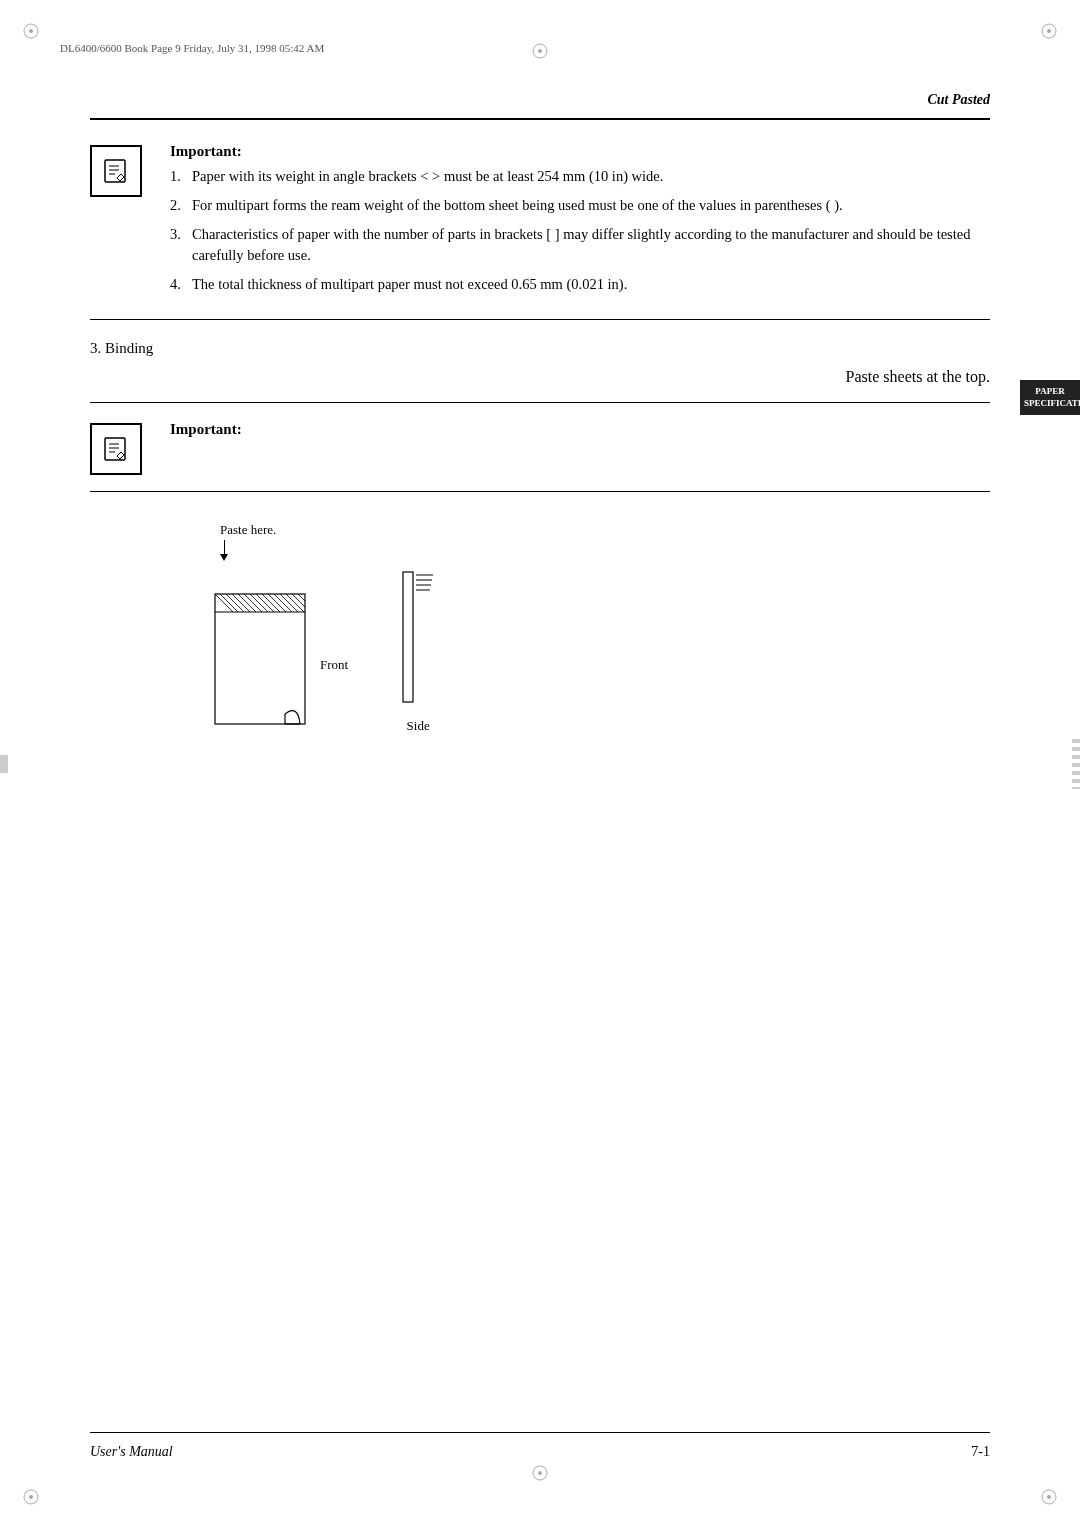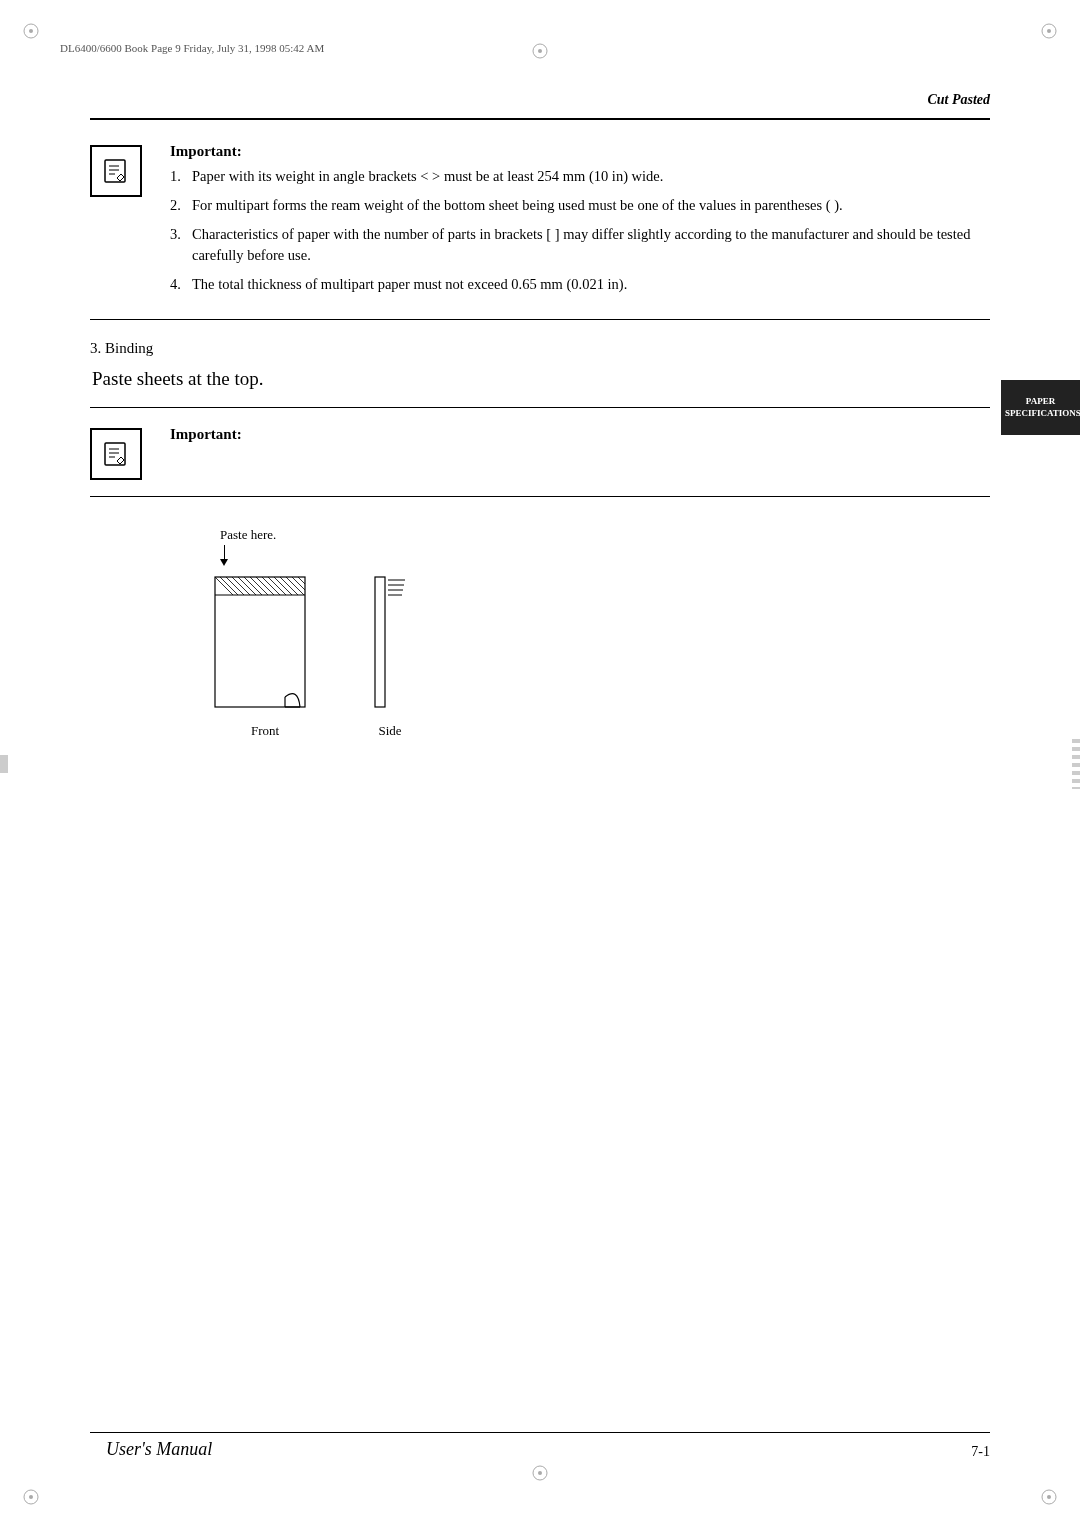--- a/index.html
+++ b/index.html
@@ -136,37 +136,38 @@
       border-bottom: 1px solid #000;
     }
 
     .binding-heading {
       font-size: 15px;
       margin-bottom: 8px;
       margin-top: 12px;
     }
 
     .binding-subtext {
-      font-size: 19px;
+      font-size: 16px;
       margin-left: 2px;
       line-height: 1.45;
+      text-align: right;
     }
 
     
     .side-tab {
       position: absolute;
       right: 0;
       top: 380px;
-      width: 79px;
+      width: 60px;
       background: #222;
       color: #fff;
       font-size: 9px;
       font-weight: bold;
       text-align: center;
-      padding: 16px 4px;
+      padding: 6px 4px;
       writing-mode: horizontal-tb;
       line-height: 1.3;
     }
 
     
     .important-section2 {
       display: flex;
       flex-direction: row;
       align-items: flex-start;
       margin-top: 18px;
@@ -191,21 +192,21 @@
 
     .diagram-row {
       display: flex;
       align-items: flex-end;
       gap: 40px;
       margin-top: 4px;
     }
 
     .diagram-front {
       display: flex;
-      flex-direction: column;
+      flex-direction: row;
       align-items: center;
     }
 
     .diagram-side {
       display: flex;
       flex-direction: column;
       align-items: center;
     }
 
     .diagram-label {
@@ -219,23 +220,23 @@
       bottom: 95px;
       left: 90px;
       right: 90px;
       height: 1px;
       background: #000;
     }
 
     .footer-left {
       position: absolute;
       bottom: 68px;
-      left: 106px;
+      left: 90px;
       font-style: italic;
-      font-size: 18px;
+      font-size: 14px;
     }
 
     .footer-right {
       position: absolute;
       bottom: 68px;
       right: 90px;
       font-size: 14px;
     }
 
     

